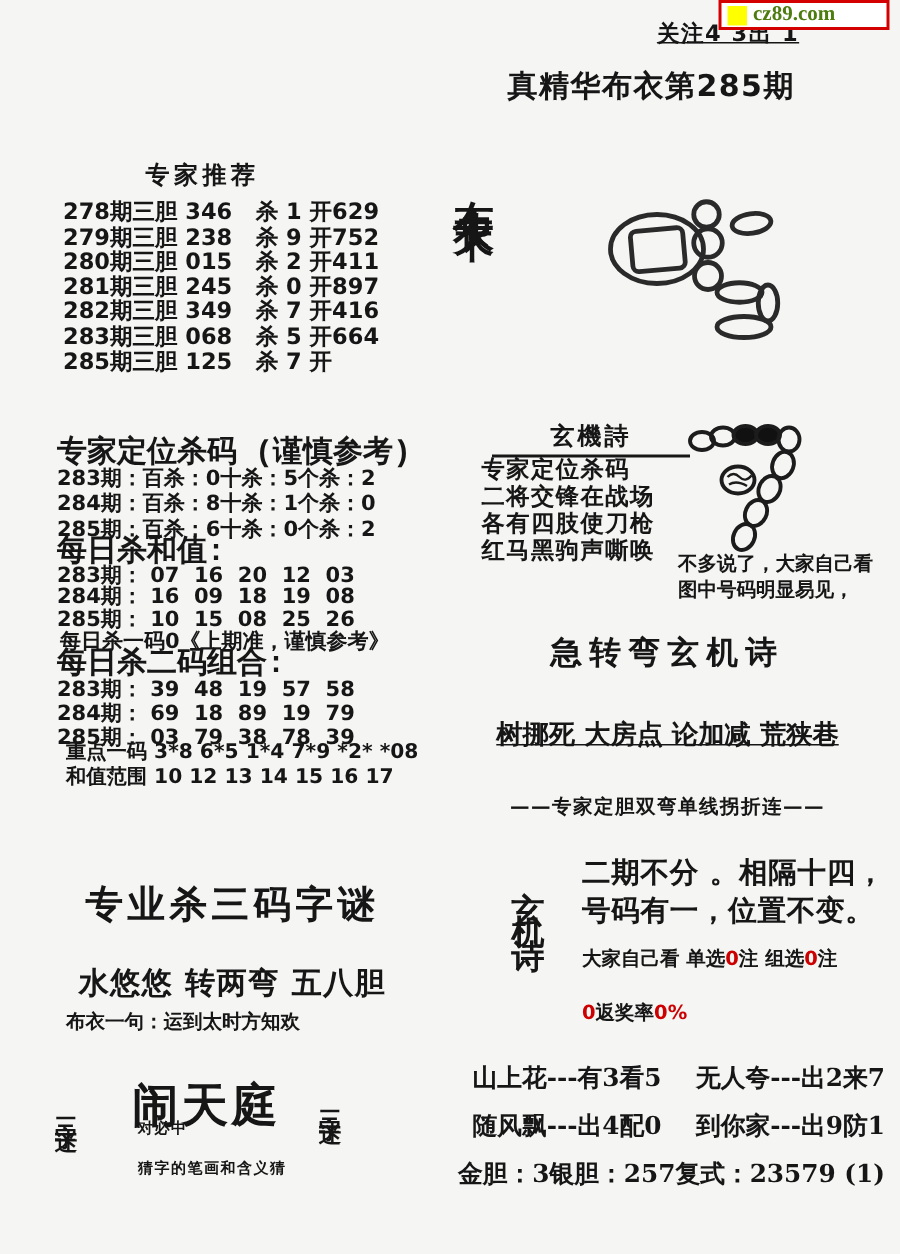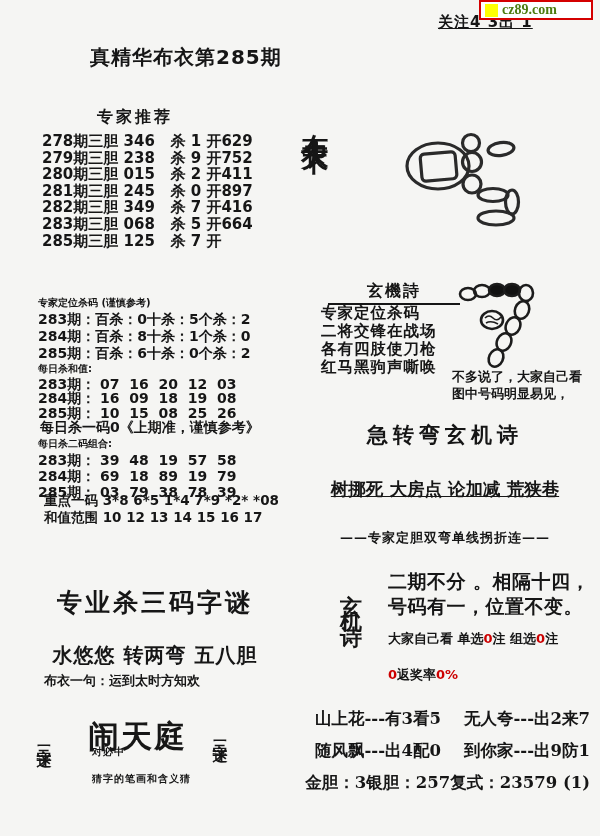--- a/index.html
+++ b/index.html
@@ -23,27 +23,27 @@
   }
   .logo .sq{width:13px;height:13px;background:#ffff00;flex:0 0 auto;}
   .logo .txt{color:#4d7c0f;font-size:14px;font-family:"Liberation Serif","DejaVu Serif",serif;font-weight:bold;line-height:1;}
   .follow-note{
     position:absolute;top:13px;left:438px;z-index:1;
     font-size:15px;text-decoration:underline;letter-spacing:1px;
   }
 
   .title{
     position:absolute;top:44px;left:90px;width:440px;
-    text-align:left;font-size:20px;letter-spacing:1px;
+    text-align:right;font-size:20px;letter-spacing:1px;
   }
 
   
   .rec-title{position:absolute;top:107px;left:40px;width:190px;text-align:center;font-size:16px;letter-spacing:3px;}
   .rec-rows{position:absolute;top:133px;left:42px;font-size:15px;line-height:16.6px;}
-  .sec-title{font-size:10px;}
+  .sec-title{font-size:20px;font-family:Liberation Mono, monospace;}
   .pk{position:absolute;top:294px;left:38px;font-size:14px;line-height:17px;}
   .ds{position:absolute;top:362px;left:38px;font-size:14px;line-height:14.5px;}
   .one-kill{position:absolute;top:419px;left:40px;font-size:14px;}
   .tk{position:absolute;top:436px;left:38px;font-size:14px;line-height:16px;}
   .key-one{position:absolute;top:492px;left:44px;font-size:13.5px;}
   .sum-range{position:absolute;top:509px;left:44px;font-size:13.5px;}
 
   .riddle3-title{position:absolute;top:586px;left:25px;width:260px;text-align:center;font-size:25px;letter-spacing:3px;}
   .riddle3-line{position:absolute;top:642px;left:25px;width:260px;text-align:center;font-size:20px;letter-spacing:1px;}
   .buyi-line{position:absolute;top:672px;left:44px;font-size:13px;font-family:"DejaVu Serif","Liberation Serif",serif;}

